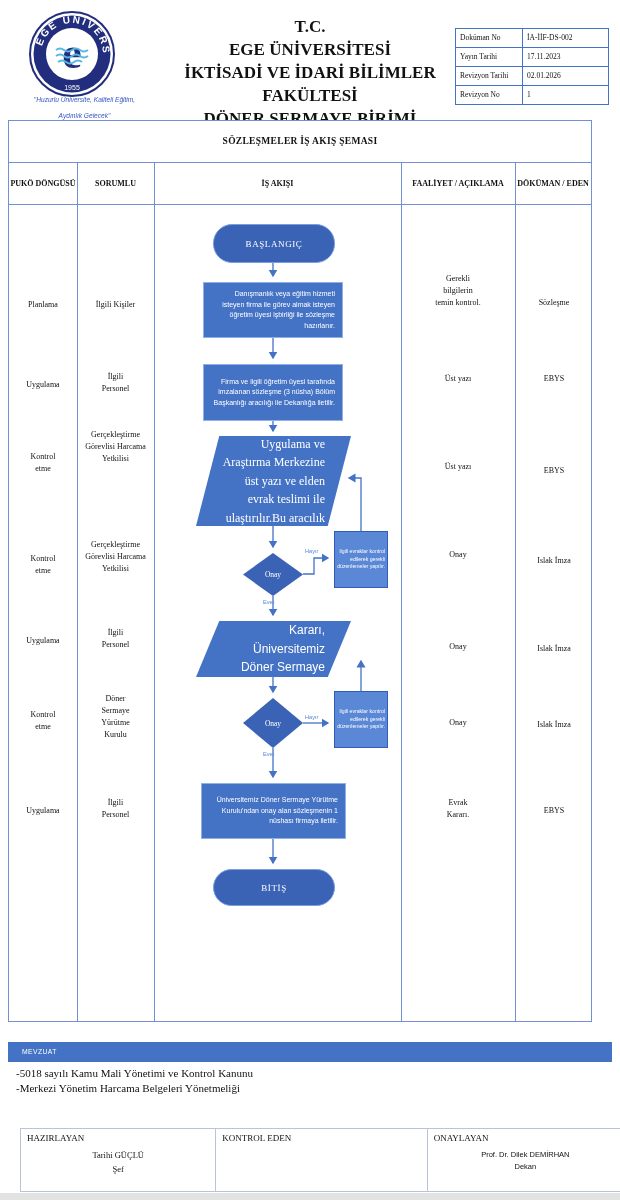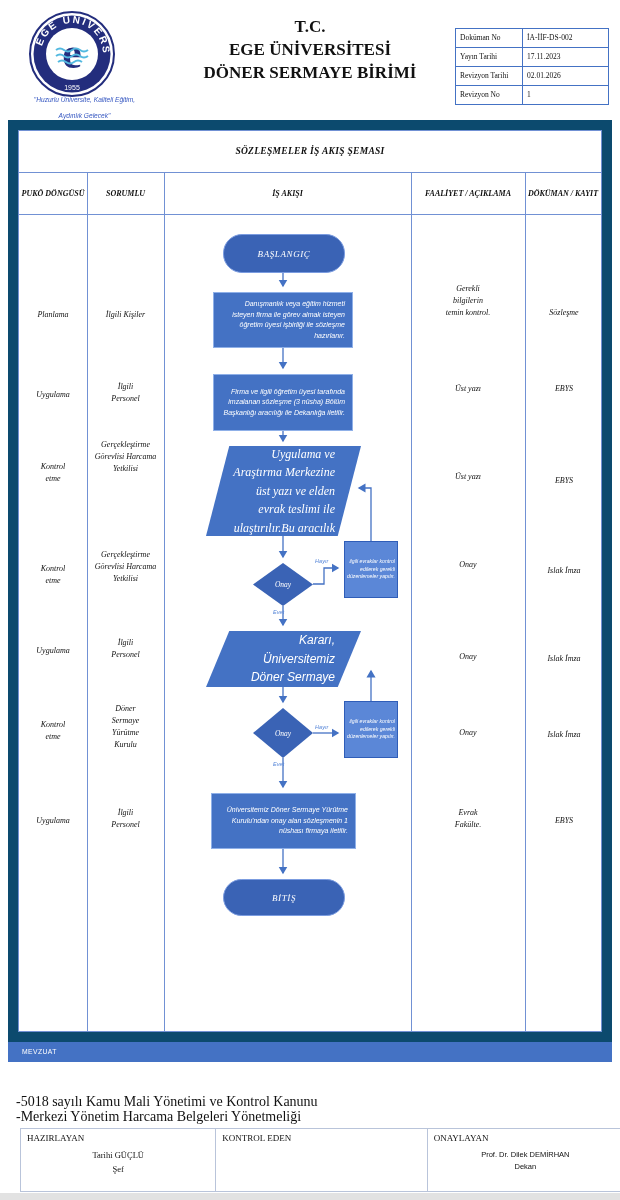--- a/index.html
+++ b/index.html
@@ -11,21 +11,21 @@
   .hdr-title{left:150px;top:16px;width:320px;text-align:center;font-weight:bold;}
   .hdr-title div{font-size:17px;line-height:1.35;}
   .slogan{left:2px;top:92px;width:165px;text-align:center;font-style:italic;
           color:#3355c0;font-size:6.6px;line-height:2.4;font-family:"Liberation Sans",sans-serif;}
   .doc-table{left:455px;top:28px;width:152px;border:1px solid #4472C4;border-bottom:none;font-size:7.5px;}
   .doc-row{display:flex;border-bottom:1px solid #4472C4;height:18px;line-height:18px;}
   .doc-row .lbl{width:62px;border-right:1px solid #4472C4;padding-left:4px;}
   .doc-row .val{flex:1;padding-left:4px;}
 
   
-  .frame{left:8px;top:120px;width:584px;height:902px;background:#0c4a6e;padding:10px;font-style:italic;}
+  .frame{left:8px;top:120px;width:584px;height:902px;background:#0c4a6e;}
   .inner{position:relative;width:582px;height:900px;background:#fff;border:1px solid #7191d4;}
   .chart-title{left:0;top:0;width:582px;height:41px;line-height:41px;text-align:center;
                font-weight:bold;font-size:9.5px;letter-spacing:.3px;border-bottom:1px solid #7191d4;}
   .col-head{top:42px;height:42px;display:flex;align-items:center;justify-content:center;
             text-align:center;font-weight:bold;font-size:8px;line-height:1.4;}
   .vline{top:42px;width:1px;height:858px;background:#7191d4;}
 
   
   .node{display:flex;align-items:center;justify-content:center;text-align:right;color:#fff;}
   .stadium{background:#3A63B5;border:1.5px solid #7b9ce0;border-radius:19px;
@@ -45,21 +45,21 @@
   .c-puko{left:0;width:68px;}
   .c-sor{left:68px;width:77px;}
   .c-faal{left:392px;width:114px;}
   .c-dok{left:506px;width:78px;}
   .narrow{width:64px;margin:0 auto;}
 
   
   .mev-bar{left:8px;top:1042px;width:604px;height:20px;background:#4472C4;color:#fff;
            font-family:"Liberation Sans",sans-serif;font-size:6.8px;line-height:20px;
            padding-left:14px;box-sizing:border-box;letter-spacing:.4px;}
-  .mev-items{left:8px;top:1094px;width:604px;font-size:14px;line-height:15px;padding-left:8px;box-sizing:border-box;}
+  .mev-items{left:8px;top:1066px;width:604px;font-size:11px;line-height:15px;padding-left:8px;box-sizing:border-box;}
   .sig{left:20px;top:1128px;width:604px;height:64px;display:flex;border:1px solid #b9c4da;box-sizing:border-box;}
   .sig-cell{border-right:1px solid #b9c4da;padding:4px 6px;box-sizing:border-box;position:relative;}
   .sig-cell:last-child{border-right:none;}
   .sig-role{font-size:9px;}
   .sig-name{text-align:center;font-size:8.5px;margin-top:6px;line-height:1.6;}
   .sig-name.sans{font-family:"Liberation Sans",sans-serif;font-size:7.5px;}
   .bottom-strip{left:0;top:1193px;width:620px;height:7px;background:#cfcfcf;opacity:.6;}
 </style>
 </head>
 <body>
@@ -81,20 +81,21 @@
     <g stroke="#53b9e0" stroke-width="2" fill="none">
       <path d="M28,40 q4,-3 8,0 q4,3 8,0 q4,-3 8,0 q4,3 8,0"></path>
       <path d="M28,46 q4,-3 8,0 q4,3 8,0 q4,-3 8,0 q4,3 8,0"></path>
       <path d="M30,52 q4,-3 8,0 q4,3 8,0 q4,-3 8,0"></path>
     </g>
   </svg>
 
   <div class="abs hdr-title">
     <div>T.C.</div>
     <div>EGE ÜNİVERSİTESİ</div>
+    <div>İKTİSADİ VE İDARİ BİLİMLER FAKÜLTESİ</div>
     <div>DÖNER SERMAYE BİRİMİ</div>
   </div>
 
   <div class="abs slogan">
     <div>"Huzurlu Üniversite, Kaliteli Eğitim,</div>
     <div>Aydınlık Gelecek"</div>
   </div>
 
   <div class="abs doc-table">
     <div class="doc-row">
@@ -117,21 +118,21 @@
 
   <div class="abs frame">
     <div class="inner">
 
       <div class="abs chart-title">SÖZLEŞMELER İŞ AKIŞ ŞEMASI</div>
 
       <div class="abs col-head" style="left:0;width:68px;">PUKÖ DÖNGÜSÜ</div>
       <div class="abs col-head" style="left:68px;width:77px;">SORUMLU</div>
       <div class="abs col-head" style="left:145px;width:247px;">İŞ AKIŞI</div>
       <div class="abs col-head" style="left:392px;width:114px;">FAALİYET / AÇIKLAMA</div>
-      <div class="abs col-head" style="left:506px;width:76px;">DÖKÜMAN / KAYIT</div>
+      <div class="abs col-head" style="left:506px;width:76px;">DÖKÜMAN / EDEN</div>
       <div class="abs" style="left:0;top:83px;width:582px;height:1px;background:#7191d4;"></div>
 
       <div class="abs vline" style="left:68px;"></div>
       <div class="abs vline" style="left:145px;"></div>
       <div class="abs vline" style="left:392px;"></div>
       <div class="abs vline" style="left:506px;"></div>
 
       <svg class="abs" style="left:0;top:0;" width="582" height="900" viewBox="0 0 582 900">
         <defs>
           <marker id="ar" markerWidth="7" markerHeight="7" refX="5" refY="3.5" orient="auto">
@@ -200,21 +201,21 @@
           <div class="narrow" style="width:48px;">Döner Sermaye Yürütme Kurulu</div>
         </div>
       <div class="abs cell c-faal" style="top:596px;">Onay</div>
       <div class="abs cell c-dok" style="top:598px;">Islak İmza</div>
 
       <div class="abs cell c-puko" style="top:684px;">Uygulama</div>
       <div class="abs cell c-sor" style="top:676px;">
           <div class="narrow" style="width:45px;">İlgili Personel</div>
         </div>
       <div class="abs cell c-faal" style="top:676px;">
-          <div class="narrow" style="width:40px;">Evrak Fakülte.</div>
+          <div class="narrow" style="width:40px;">Evrak Kararı.</div>
         </div>
       <div class="abs cell c-dok" style="top:684px;">EBYS</div>
 
       <div class="abs node stadium" style="left:204px;top:103px;width:120px;height:37px;">BAŞLANGIÇ</div>
 
       <div class="abs node pbox" style="left:194px;top:161px;width:140px;height:56px;">Danışmanlık veya eğitim hizmeti isteyen firma ile görev almak isteyen öğretim üyesi işbirliği ile sözleşme hazırlanır.</div>
 
       <div class="abs node pbox" style="left:194px;top:243px;width:140px;height:57px;">Firma ve ilgili öğretim üyesi tarafında imzalanan sözleşme (3 nüsha) Bölüm Başkanlığı aracılığı ile Dekanlığa iletilir.</div>
 
       <div class="abs node para" style="left:187px;top:315px;width:155px;height:90px;">Sözleşme Dekan onayına, ardından Bilim Teknoloji Uygulama ve Araştırma Merkezine üst yazı ve elden evrak teslimi ile ulaştırılır.Bu aracılık ile Rektörlük makamanın imzasına sunulur.</div>

